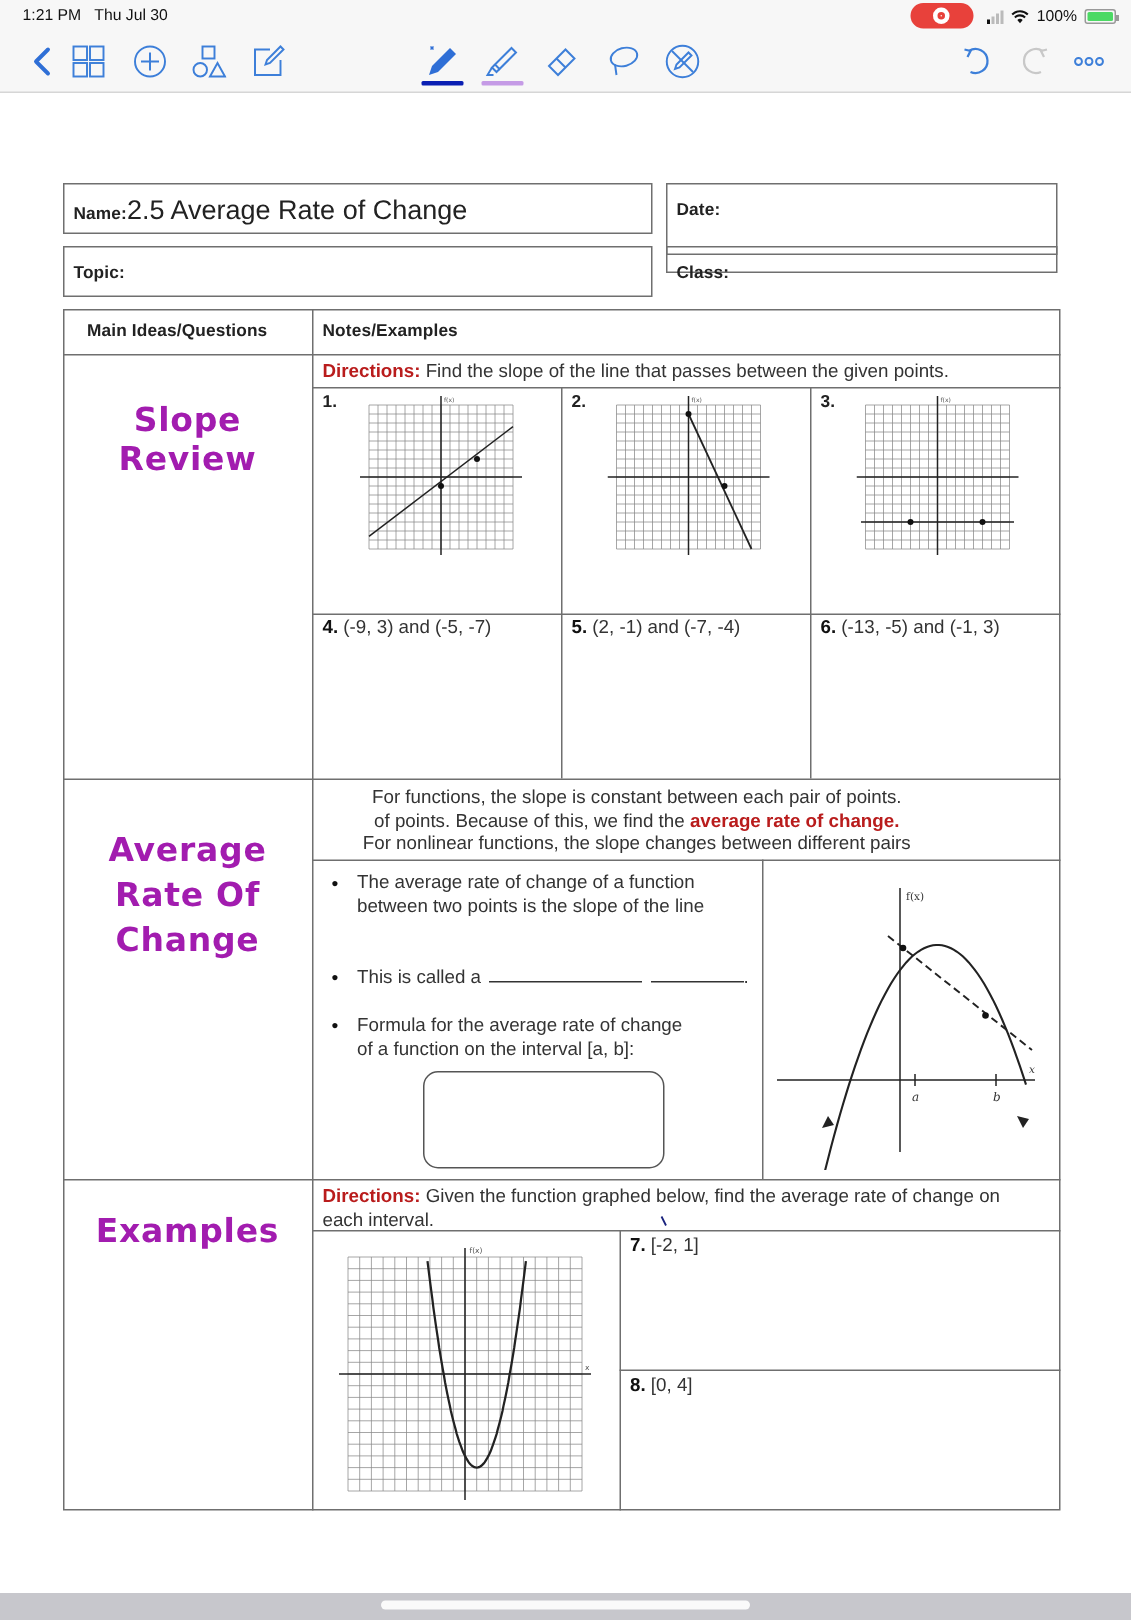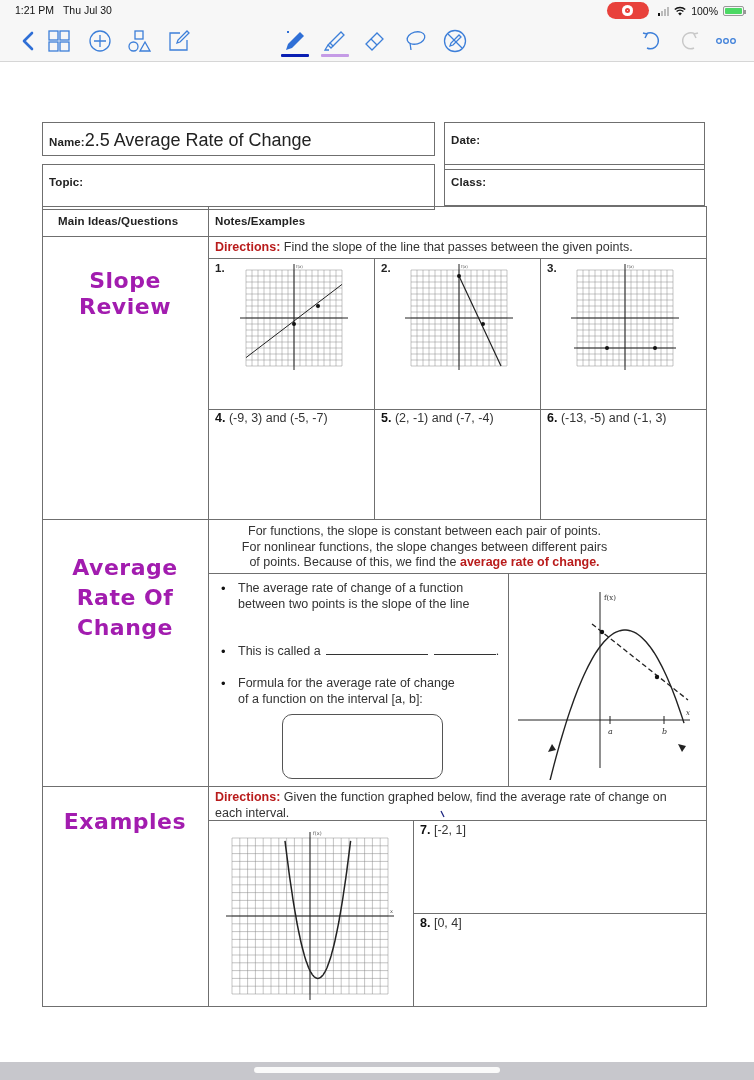--- a/index.html
+++ b/index.html
@@ -178,24 +178,24 @@
 
   <div class="box" style="left:42px; top:122px; width:393px; height:34px;">
     <div style="position:absolute; left:6px; top:7px; display:flex; align-items:baseline;">
       <span class="lbl">Name:</span>
       <span class="hdr-name-value">2.5 Average Rate of Change</span>
     </div>
   </div>
   <div class="box" style="left:444px; top:122px; width:261px; height:48px;">
     <span class="lbl" style="position:absolute; left:6px; top:11px;">Date:</span>
   </div>
-  <div class="box" style="left:42px; top:164px; width:393px; height:46px;">
+  <div class="box" style="left:42px; top:164px; width:393px; height:34px;">
     <span class="lbl" style="position:absolute; left:6px; top:11px;">Topic:</span>
   </div>
-  <div class="box" style="left:444px; top:164px; width:261px; height:42px;">
+  <div class="box" style="left:444px; top:164px; width:261px; height:18px;">
     <span class="lbl" style="position:absolute; left:6px; top:11px;">Class:</span>
   </div>
 
   <div class="box" style="left:42px; top:206px; width:665px; height:801px;"></div>
 
   <div class="vline" style="left:208px; top:206px; width:1px; height:801px;"></div>
 
   <span class="lbl" style="position:absolute; left:58px; top:215px;">Main Ideas/Questions</span>
   <span class="lbl" style="position:absolute; left:215px; top:215px;">Notes/Examples</span>
   <div class="hline" style="left:42px; top:236px; width:665px; height:1px;"></div>
@@ -362,22 +362,22 @@
   </div>
 
   <div class="hand" style="position:absolute; left:42px; top:553px; width:166px; font-size:22px; line-height:30px;">
     <div>Average</div>
     <div>Rate Of</div>
     <div>Change</div>
   </div>
 
   <div class="doc-text" style="position:absolute; left:208px; top:524px; width:433px; text-align:center;">
     <div>For functions, the slope is constant between each pair of points.</div>
+    <div><span>of points. Because of this, we find the </span><span class="doc-bold">average rate of change.</span></div>
     <div>For nonlinear functions, the slope changes between different pairs</div>
-    <div><span>of points. Because of this, we find the </span><span class="doc-bold">average rate of change.</span></div>
   </div>
   <div class="hline" style="left:208px; top:573px; width:499px; height:1px;"></div>
   <div class="vline" style="left:508px; top:573px; width:1px; height:213px;"></div>
 
   <div class="doc-text bullet" style="left:238px; top:581px;">
     <div>The average rate of change of a function</div>
     <div>between two points is the slope of the line</div>
   </div>
   <div class="doc-text bullet" style="left:238px; top:644px; white-space:nowrap;">
     <span>This is called a</span>

